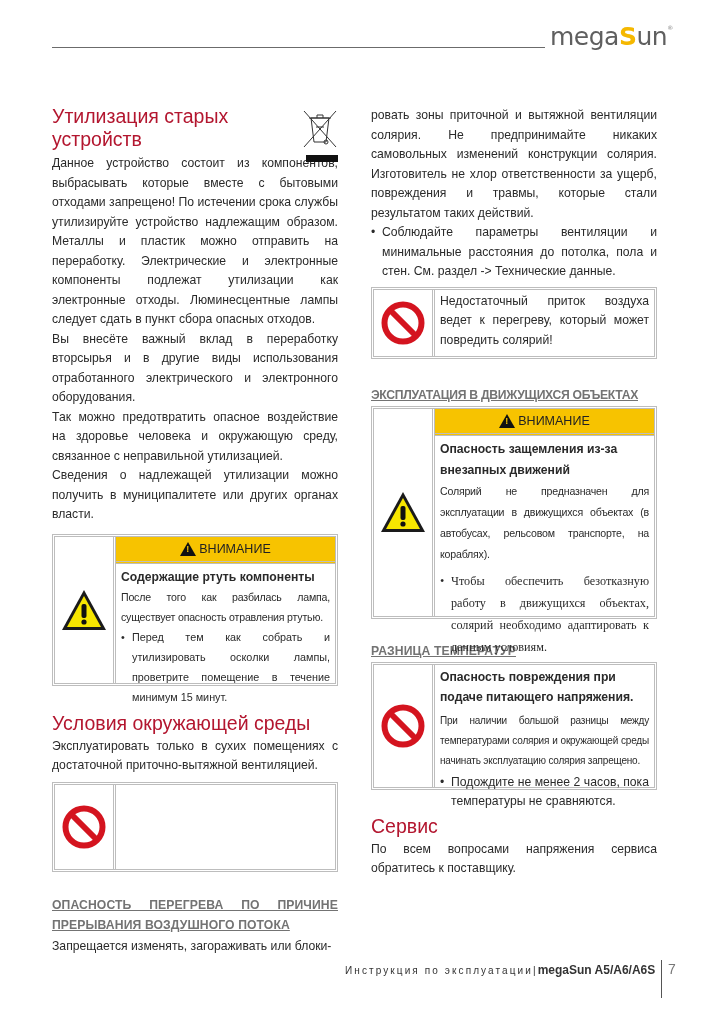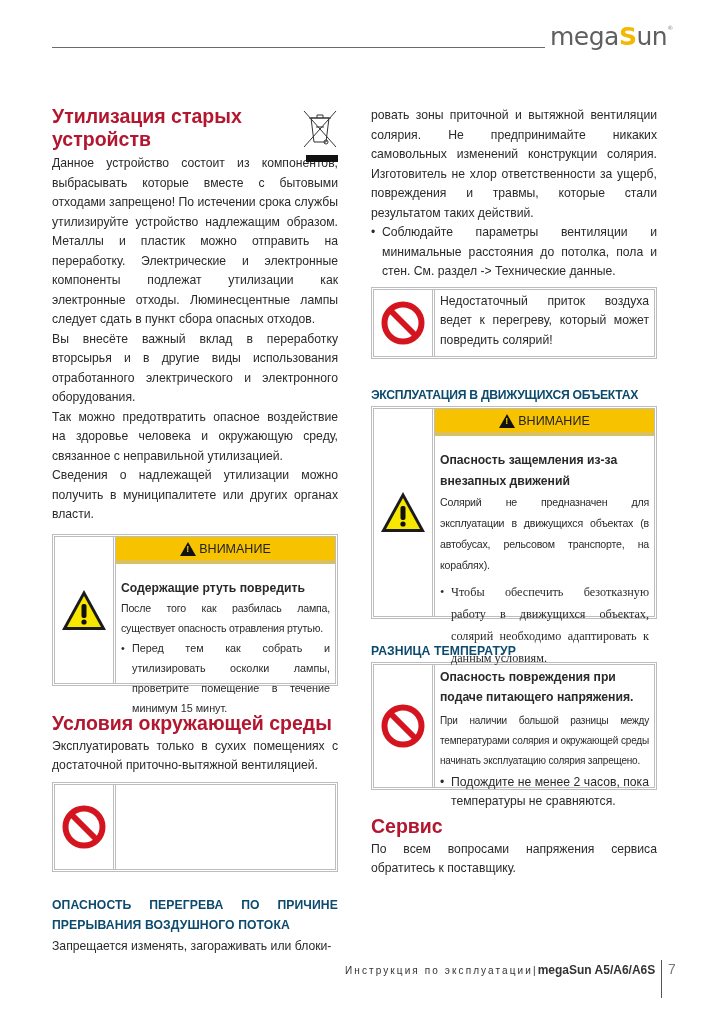--- a/index.html
+++ b/index.html
@@ -7,30 +7,30 @@
          font-family: "Liberation Sans", sans-serif; color: #2a2a2a; }
   .hdr-line { position: absolute; left: 52px; top: 47px; width: 493px; height: 1px; background: #6b6b6b; }
   .logo { position: absolute; left: 550px; top: 22px; font-size: 25px; color: #5f5f5f; letter-spacing: -0.5px; font-family: "DejaVu Sans", sans-serif; }
   .logo .s { color: #f5b800; font-weight: bold; }
   .logo .reg { font-size: 6px; vertical-align: top; position: relative; top: 2px; color: #888; }
 
   .col { position: absolute; top: 105px; width: 286px; }
   .col.left { left: 52px; }
   .col.right { left: 371px; }
 
-  h1 { color: #b3162f; font-size: 19.5px; font-weight: bold; margin: 0; line-height: 23px; }
-  h2 { font-size: 12.2px; font-weight: bold; margin: 0; line-height: 20px; color: #0c4a6e; letter-spacing: 0.1px; }
+  h1 { color: #b3162f; font-size: 19.5px; font-weight: normal; margin: 0; line-height: 23px; }
+  h2 { font-size: 12.2px; font-weight: bold; margin: 0; line-height: 20px; color: #737373; letter-spacing: 0.1px; text-decoration: underline; }
   p { margin: 0; font-size: 12.2px; line-height: 19.5px; text-align: justify; }
   .bullet { position: relative; padding-left: 11px; font-size: 12.2px; line-height: 19.5px; text-align: justify; }
   .bullet::before { content: "•"; position: absolute; left: 0; top: 0; }
 
   .box { border: 3px double #bdbdbd; display: flex; box-sizing: border-box; }
   .box .icell { width: 58px; flex: none; border-right: 3px double #bdbdbd; display: flex; align-items: center; justify-content: center; }
   .box .tcell { flex: 1; padding: 2px 5px 2px 5px; }
-  .warn-bar { background: #f7c300; height: 24px; display: flex; align-items: center; justify-content: center; font-size: 12.5px; color: #222; margin: -2px -5px 14px -5px; border-bottom: 3px double #bdbdbd; }
+  .warn-bar { background: #f7c300; height: 24px; display: flex; align-items: center; justify-content: center; font-size: 12.5px; color: #222; margin: -2px -5px 3px -5px; border-bottom: 3px double #bdbdbd; }
   .warn-bar .tri { width: 0; height: 0; border-left: 8px solid transparent; border-right: 8px solid transparent; border-bottom: 14px solid #111; margin-right: 3px; position: relative; }
   .warn-bar .tri::after { content: "!"; position: absolute; left: -2px; top: 2px; color: #f7c300; font-size: 9px; font-weight: bold; }
   .bold-t { font-weight: bold; font-size: 12.2px; line-height: 20px; }
   .small { font-size: 10.6px; line-height: 20px; text-align: justify; letter-spacing: -0.2px; }
 
   .footer { position: absolute; top: 963px; left: 345px; font-size: 10px; color: #333; letter-spacing: 2.1px; }
   .footer b { letter-spacing: 0; font-size: 12px; }
   .footer-sep { position: absolute; left: 661px; top: 960px; width: 1px; height: 38px; background: #555; }
   .page-no { position: absolute; left: 668px; top: 961px; font-size: 14px; color: #777; }
   .weee { position: absolute; left: 302px; top: 108px; width: 36px; height: 57px; }
@@ -55,21 +55,21 @@
           <polygon points="24,8 41,39 7,39" fill="#f7e600"></polygon>
           <rect x="21.5" y="16" width="5" height="14" rx="2" fill="#111"></rect>
           <circle cx="24" cy="34" r="2.6" fill="#111"></circle>
         </svg>
     </div>
     <div class="tcell">
       <div class="warn-bar">
           <span class="tri"></span>
           <span>ВНИМАНИЕ</span>
         </div>
-      <div class="bold-t">Содержащие ртуть повредить</div>
+      <div class="bold-t">Содержащие ртуть компоненты</div>
       <div class="small">После того как разбилась лампа, существует опасность отравления ртутью.</div>
       <div class="bullet" style="font-size:10.8px; line-height:20px;">Перед тем как собрать и утилизировать осколки лампы, проветрите помещение в течение минимум 15 минут.</div>
     </div>
   </div>
 
   <h1 style="margin-top:26px;">Условия окружающей среды</h1>
   <p style="margin-top:2px;">Эксплуатировать только в сухих помещениях с достаточной приточно-вытяжной вентиляцией.</p>
 
   <div class="box" style="margin-top:6px; height:90px;">
     <div class="icell">

